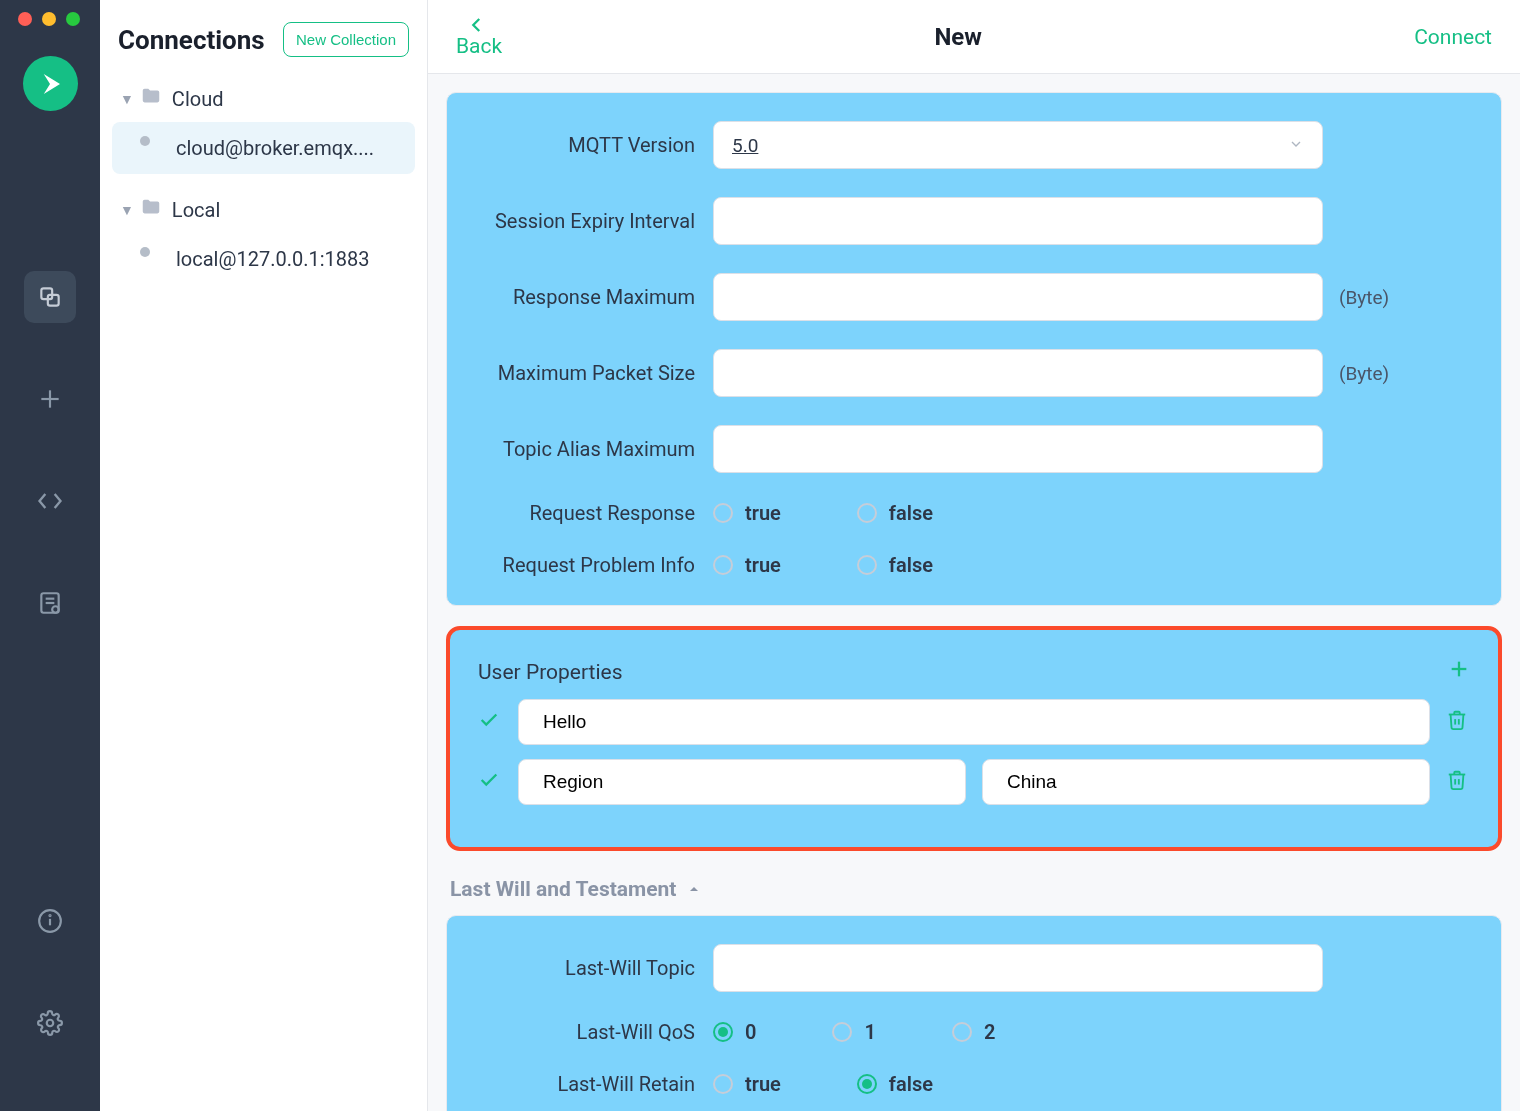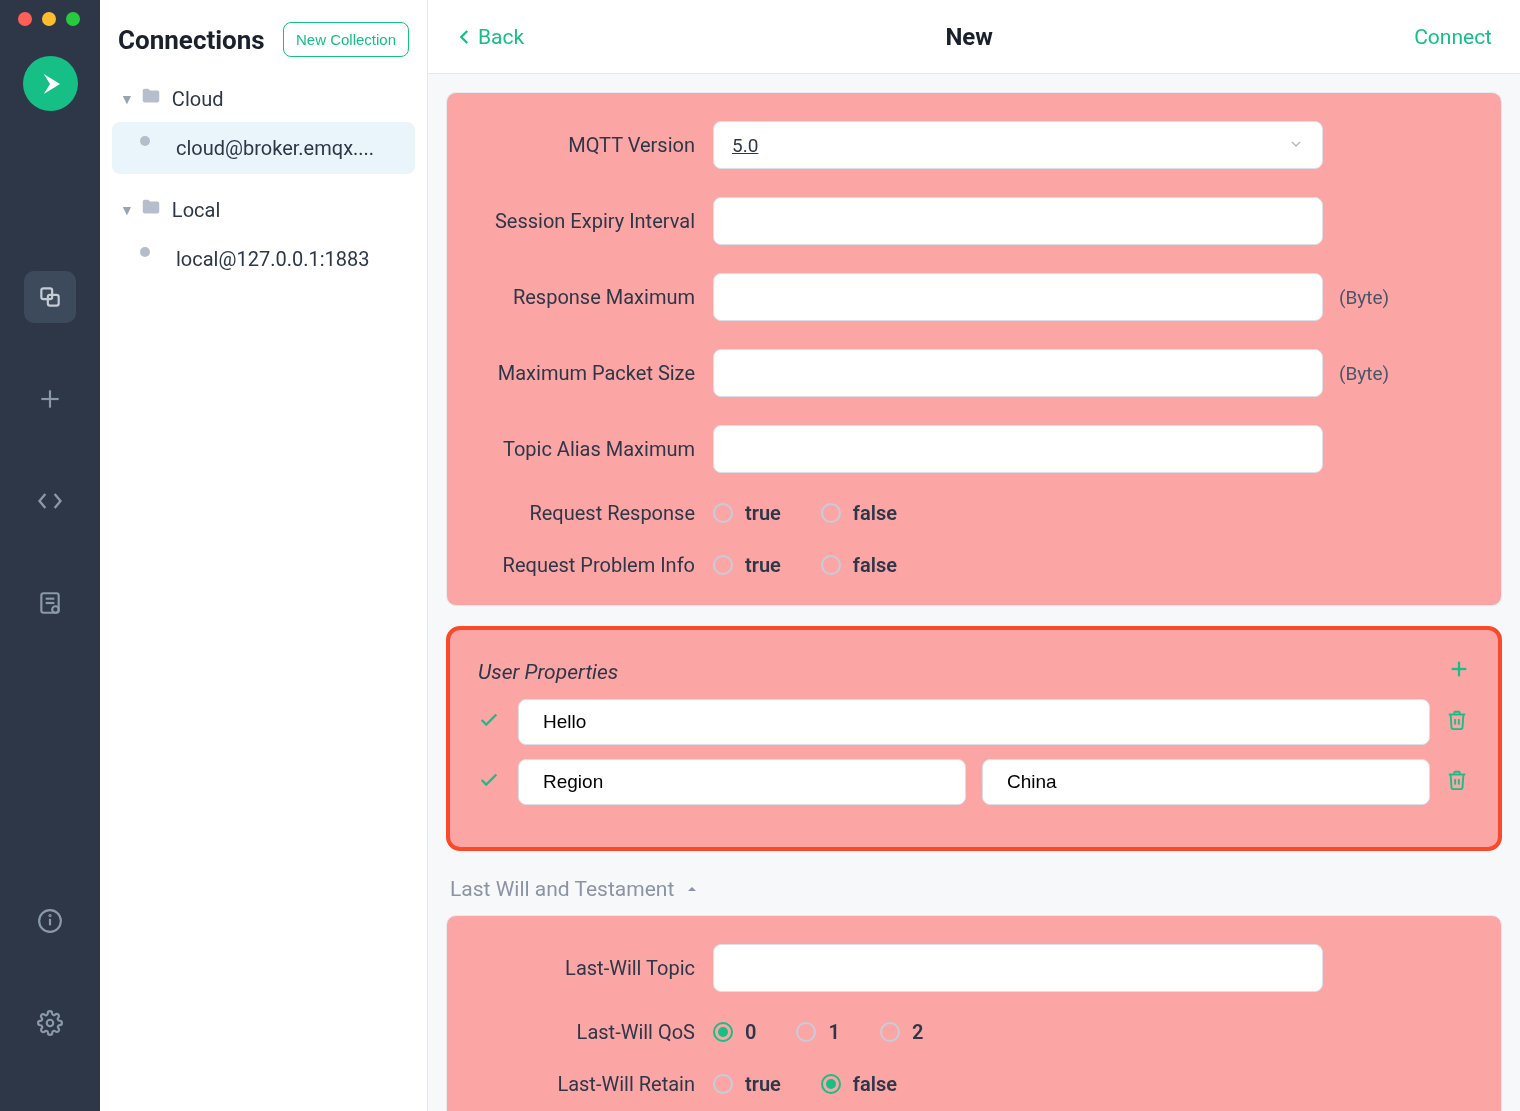--- a/index.html
+++ b/index.html
@@ -112,31 +112,32 @@
     border-bottom: 1px solid #e5e7eb;
     display: flex;
     align-items: center;
     padding: 0 28px;
   }
   .back-link {
     display: flex; align-items: center;
     color: #15bf85;
     font-size: 21px;
     cursor: pointer;
+    flex-direction: column;
   }
   .back-link svg { margin-right: 4px; }
   .topbar-title {
     flex: 1; text-align: center;
     font-size: 24px; font-weight: 700; color: #1a202c;
   }
   .connect-link { color: #15bf85; font-size: 21px; cursor: pointer; }
   
   .content-scroll { flex: 1; overflow: auto; padding: 18px; }
   .card {
-    background: #fca5a5;
+    background: #7dd3fc;
     border: 1px solid #e7eaef;
     border-radius: 10px;
     padding: 14px 26px;
     margin-bottom: 20px;
   }
   .card.highlighted {
     border: 4px solid #fb4a2b;
     border-radius: 14px;
     padding: 28px;
   }
@@ -163,58 +164,58 @@
     font-size: 19px;
     color: #2d3748;
     background: #fff;
   }
   .select-box {
     display: flex; align-items: center; justify-content: space-between;
     cursor: pointer;
     text-decoration: underline;
   }
   .select-chevron { color: #aeb6c2; }
-  .radio-group { display: flex; gap: 40px; }
+  .radio-group { display: flex; gap: 76px; }
   .radio-opt { display: flex; align-items: center; gap: 12px; cursor: pointer; }
   .radio-circle {
     width: 20px; height: 20px; border: 2px solid #c6cdd8;
     border-radius: 50%; position: relative;
   }
   .radio-circle.checked { border-color: #15bf85; }
   .radio-circle.checked::after {
     content: ""; position: absolute; top: 3px; left: 3px;
     width: 10px; height: 10px; border-radius: 50%;
     background: #15bf85;
   }
   .radio-text { font-size: 20px; font-weight: 600; color: #2d3748; }
   
   .section-title {
     font-size: 21px; color: #2d3748;
     margin-bottom: 14px;
-    display: flex; justify-content: space-between; align-items: center; font-style: italic;
+    display: flex; justify-content: space-between; align-items: center;
   }
   .add-btn { color: #15bf85; cursor: pointer; }
   .prop-row {
     display: flex; align-items: center; gap: 16px; margin-bottom: 14px;
   }
   .check-icon { color: #15bf85; flex: 0 0 24px; }
   .prop-input {
     flex: 1;
     height: 46px;
     border: 1.5px solid #dbe0e8;
     border-radius: 8px;
     padding: 0 24px;
     font-size: 19px;
     background: #fff;
   }
   .trash-btn { color: #15bf85; cursor: pointer; flex: 0 0 24px; }
   
   .collapse-header {
     display: flex; align-items: center; gap: 10px;
-    color: #8a94a6; font-size: 21px; font-weight: 400;
+    color: #8a94a6; font-size: 21px; font-weight: 700;
     padding: 6px 4px 14px 4px;
     cursor: pointer;
   }
 </style>
 </head>
 <body>
 
 <div class="app">
 
   <div class="nav-rail">

